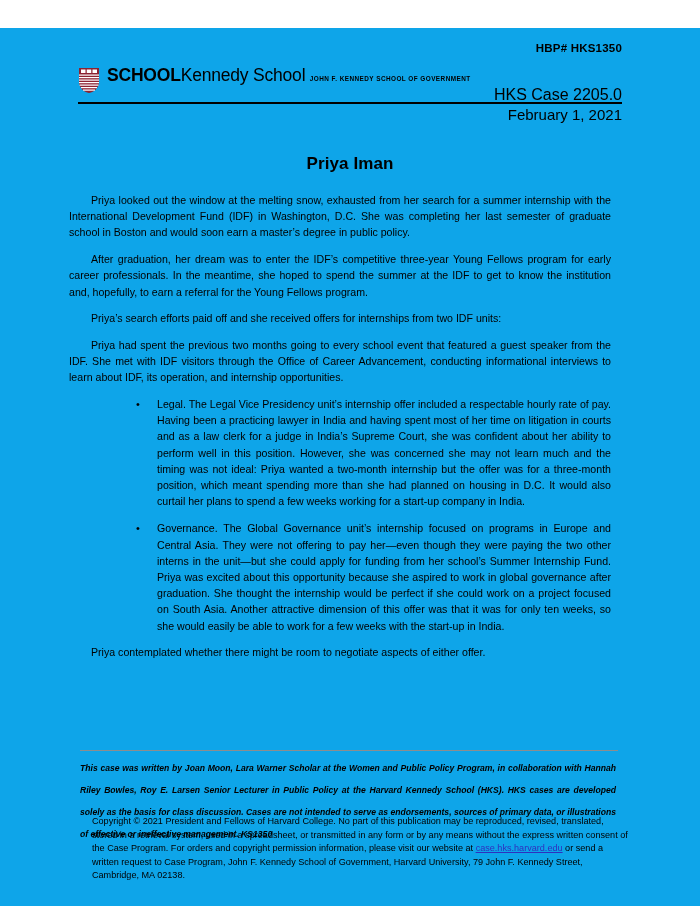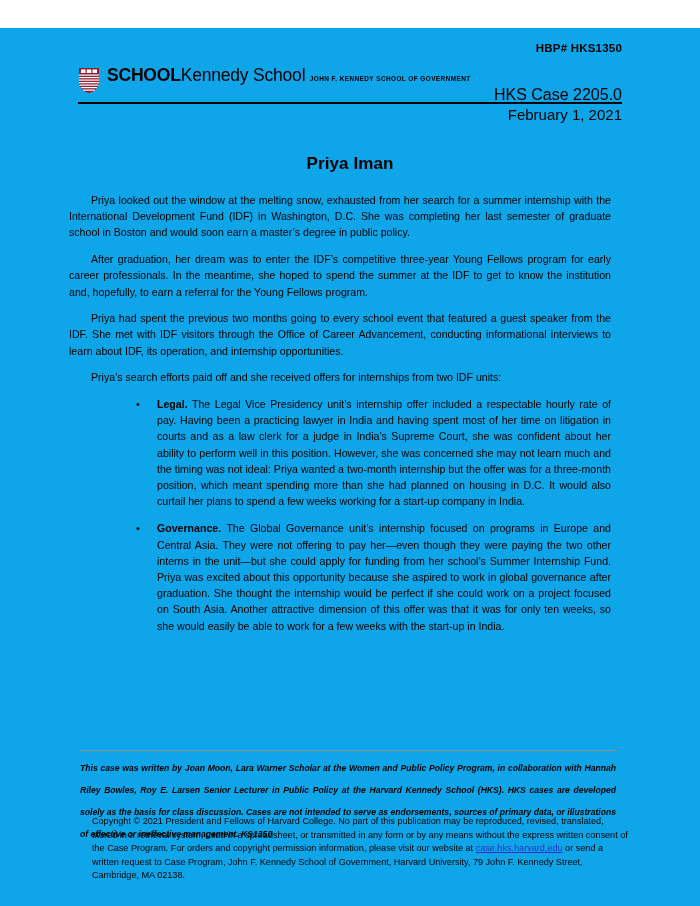--- a/index.html
+++ b/index.html
@@ -149,21 +149,21 @@
     text-align: justify;
   }
   ul.offers li:last-child { margin-bottom: 10.5px; }
   ul.offers li .bullet {
     position: absolute;
     left: 67px;
     top: 0;
     font-size: 11px;
     line-height: 16.2px;
   }
-  ul.offers li b { font-weight: bold; }
+  ul.offers li b { font-weight: normal; }
 
   .closing { text-indent: 22px; }
 
   
   .rule-footer {
     position: absolute;
     top: 722px;
     left: 80px;
     width: 538px;
     height: 1.1px;
@@ -234,32 +234,33 @@
 
   <div class="rule-main"></div>
 
   <div class="case-date">February 1, 2021</div>
 
   <div class="doc-title">Priya Iman</div>
 
   <div class="content">
     <p>Priya looked out the window at the melting snow, exhausted from her search for a summer internship with the International Development Fund (IDF) in Washington, D.C. She was completing her last semester of graduate school in Boston and would soon earn a master’s degree in public policy.</p>
     <p>After graduation, her dream was to enter the IDF’s competitive three-year Young Fellows program for early career professionals. In the meantime, she hoped to spend the summer at the IDF to get to know the institution and, hopefully, to earn a referral for the Young Fellows program.</p>
+    <p>Priya’s search efforts paid off and she received offers for internships from two IDF units:</p>
     <p>Priya had spent the previous two months going to every school event that featured a guest speaker from the IDF. She met with IDF visitors through the Office of Career Advancement, conducting informational interviews to learn about IDF, its operation, and internship opportunities.</p>
-    <p>Priya’s search efforts paid off and she received offers for internships from two IDF units:</p>
 
     <ul class="offers">
       <li>
         <span class="bullet">•</span><b>Legal.</b><span> The Legal Vice Presidency unit’s internship offer included a respectable hourly rate of pay. Having been a practicing lawyer in India and having spent most of her time on litigation in courts and as a law clerk for a judge in India’s Supreme Court, she was confident about her ability to perform well in this position. However, she was concerned she may not learn much and the timing was not ideal: Priya wanted a two-month internship but the offer was for a three-month position, which meant spending more than she had planned on housing in D.C. It would also curtail her plans to spend a few weeks working for a start-up company in India.</span>
       </li>
       <li>
         <span class="bullet">•</span><b>Governance.</b><span> The Global Governance unit’s internship focused on programs in Europe and Central Asia. They were not offering to pay her—even though they were paying the two other interns in the unit—but she could apply for funding from her school’s Summer Internship Fund. Priya was excited about this opportunity because she aspired to work in global governance after graduation. She thought the internship would be perfect if she could work on a project focused on South Asia. Another attractive dimension of this offer was that it was for only ten weeks, so she would easily be able to work for a few weeks with the start-up in India.</span>
       </li>
     </ul>
 
+    <p class="closing">Priya contemplated whether there might be room to negotiate aspects of either offer.</p>
   </div>
 
   <div class="rule-footer"></div>
 
   <div class="credit">This case was written by Joan Moon, Lara Warner Scholar at the Women and Public Policy Program, in collaboration with Hannah Riley Bowles, Roy E. Larsen Senior Lecturer in Public Policy at the Harvard Kennedy School (HKS). HKS cases are developed solely as the basis for class discussion. Cases are not intended to serve as endorsements, sources of primary data, or illustrations of effective or ineffective management. KS1350</div>
 
   <div class="copyright"><span>Copyright © 2021 President and Fellows of Harvard College. No part of this publication may be reproduced, revised, translated, stored in a retrieval system, used in a spreadsheet, or transmitted in any form or by any means without the express written consent of the Case Program. For orders and copyright permission information, please visit our website at </span><span class="weblink">case.hks.harvard.edu</span><span> or send a written request to Case Program, John F. Kennedy School of Government, Harvard University, 79 John F. Kennedy Street, Cambridge, MA  02138.</span></div>
 
 </div>
 

